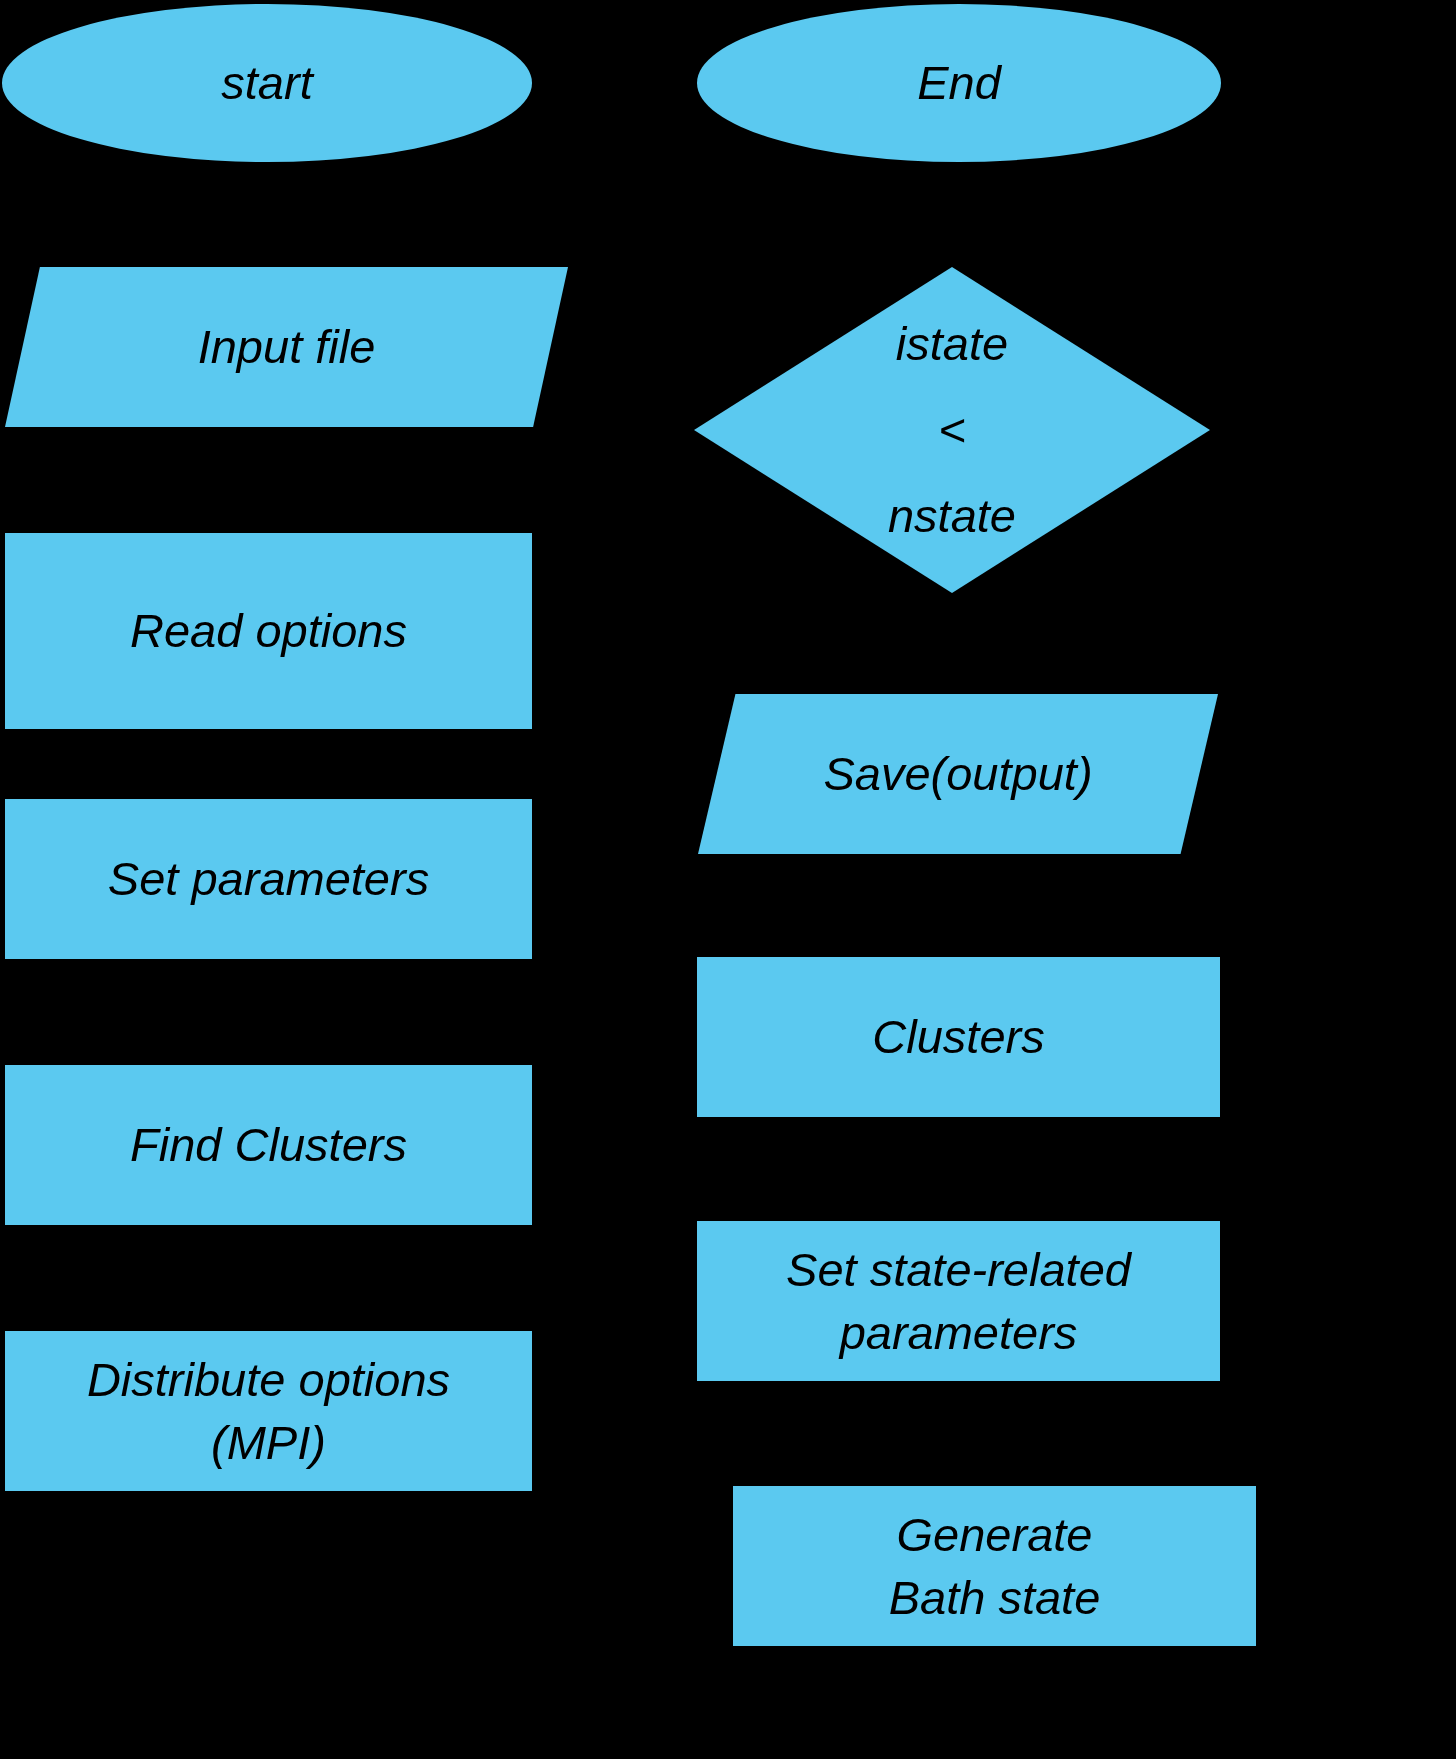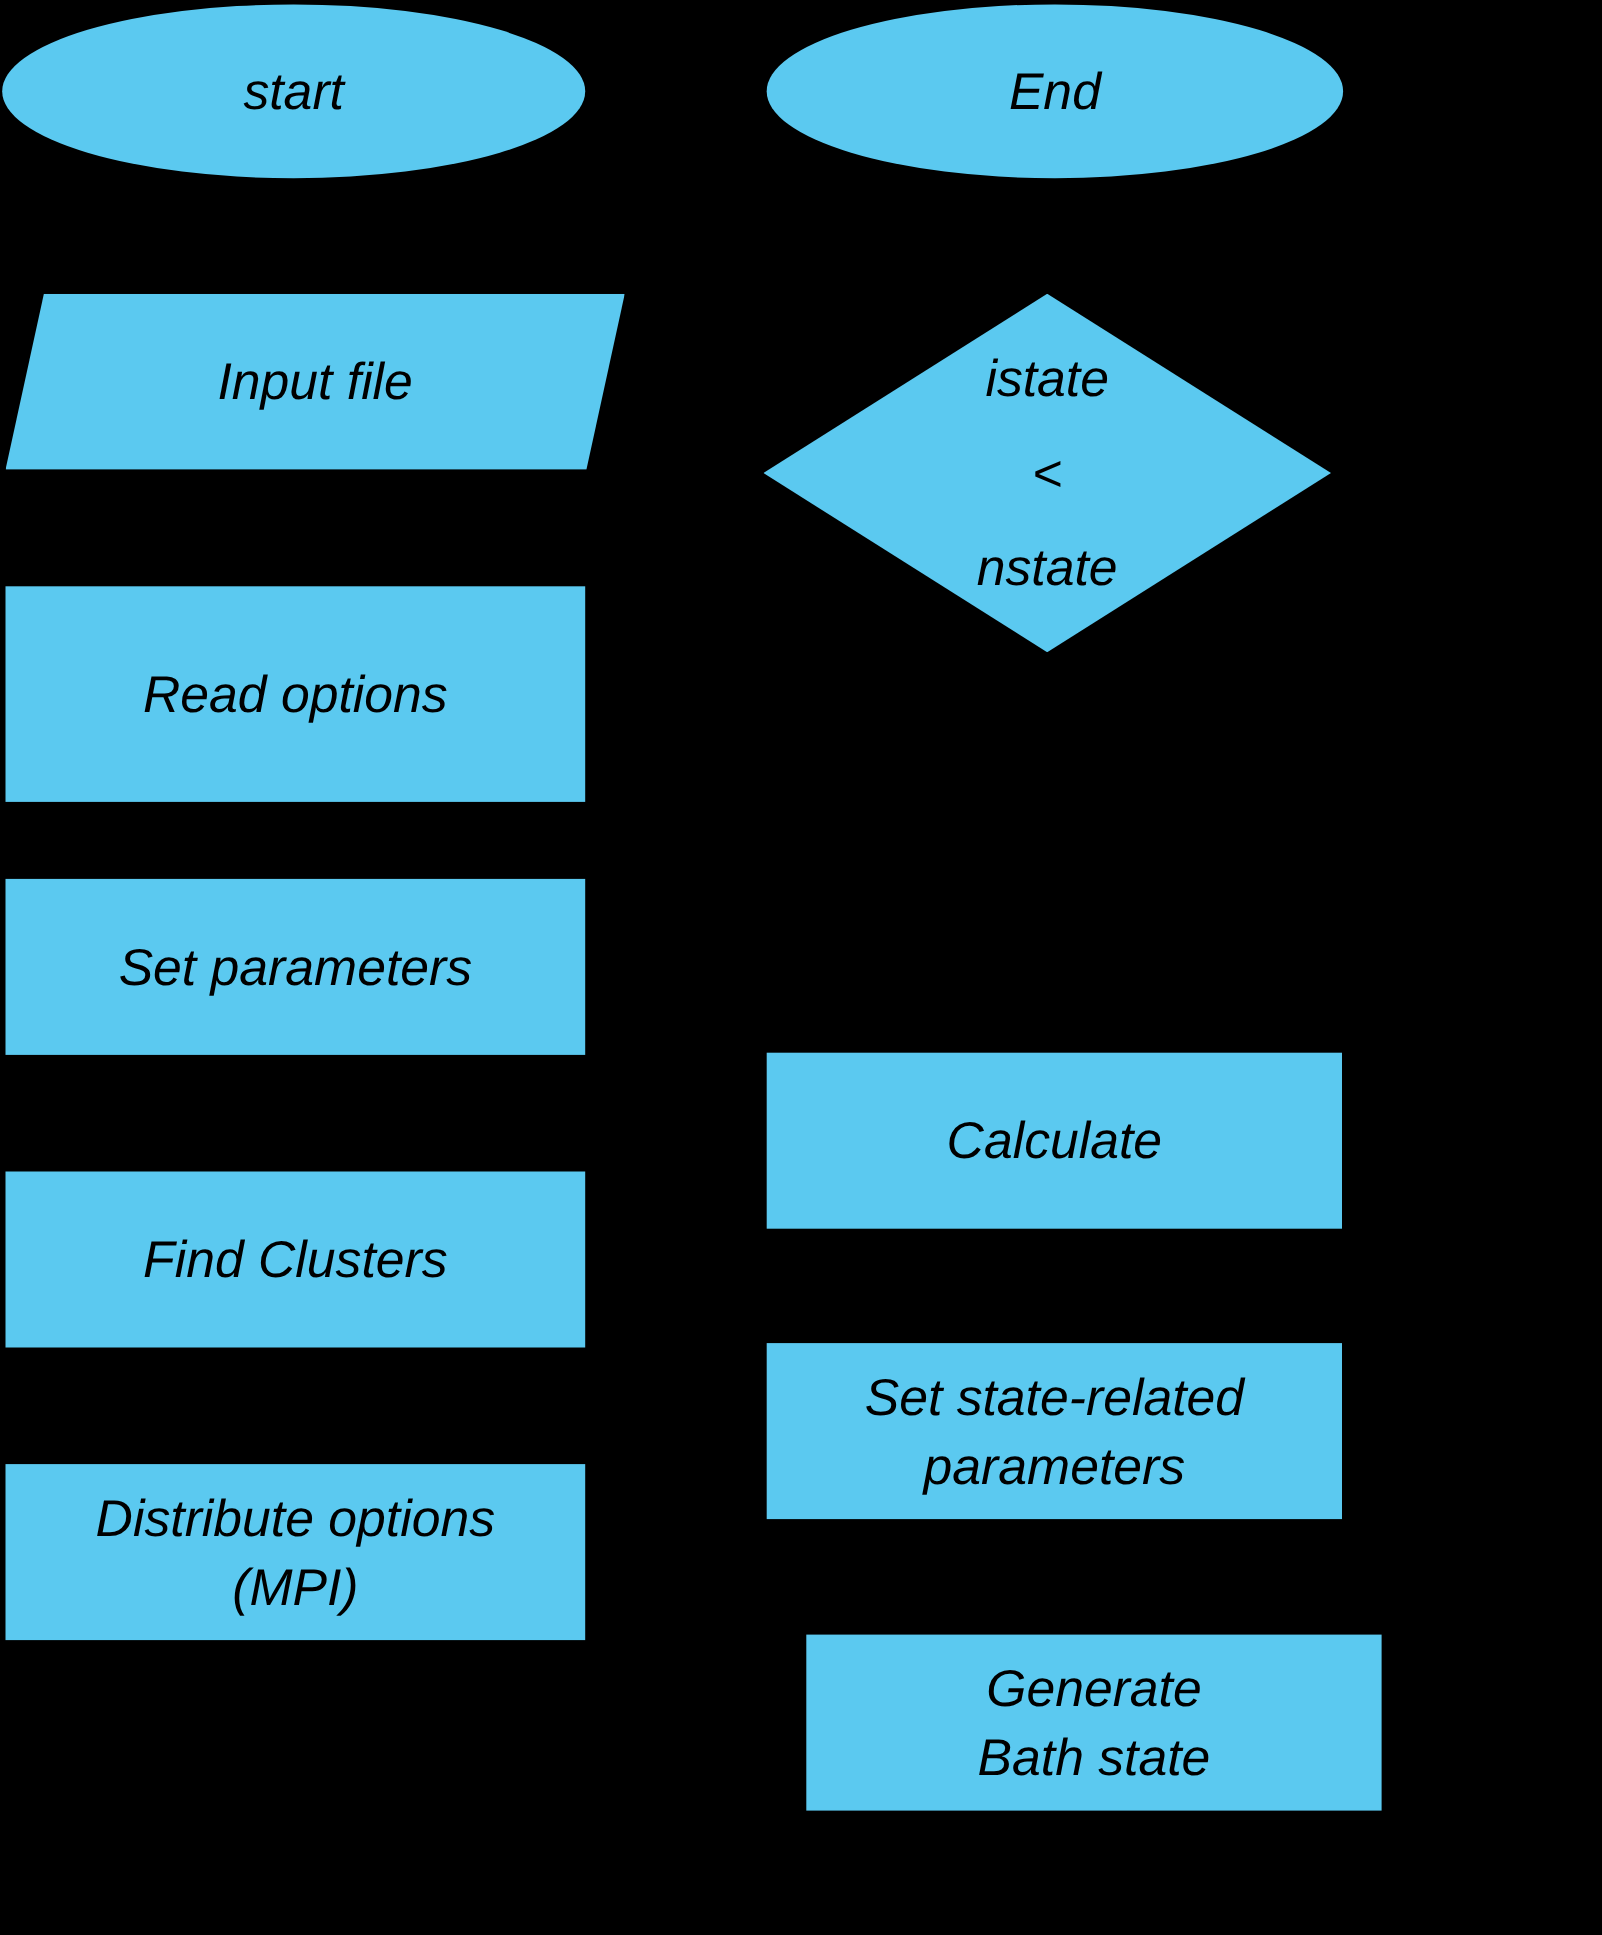--- a/index.html
+++ b/index.html
@@ -84,23 +84,26 @@
   <div class="node ellipse" id="n-end">
     <span class="line">End</span>
   </div>
 
   <div class="node diamond" id="n-decision">
     <span class="line">istate</span>
     <span class="line">&lt;</span>
     <span class="line">nstate</span>
   </div>
 
+  <div class="node para-right" id="n-save">
+    <span class="line">Save(output)</span>
+  </div>
 
   <div class="node" id="n-calc">
-    <span class="line">Calculate</span>
+    <span class="line">Clusters</span>
   </div>
 
   <div class="node two-line" id="n-setstate">
     <span class="line">Set state-related</span>
     <span class="line">parameters</span>
   </div>
 
   <div class="node two-line" id="n-generate">
     <span class="line">Generate</span>
     <span class="line">Bath state</span>

